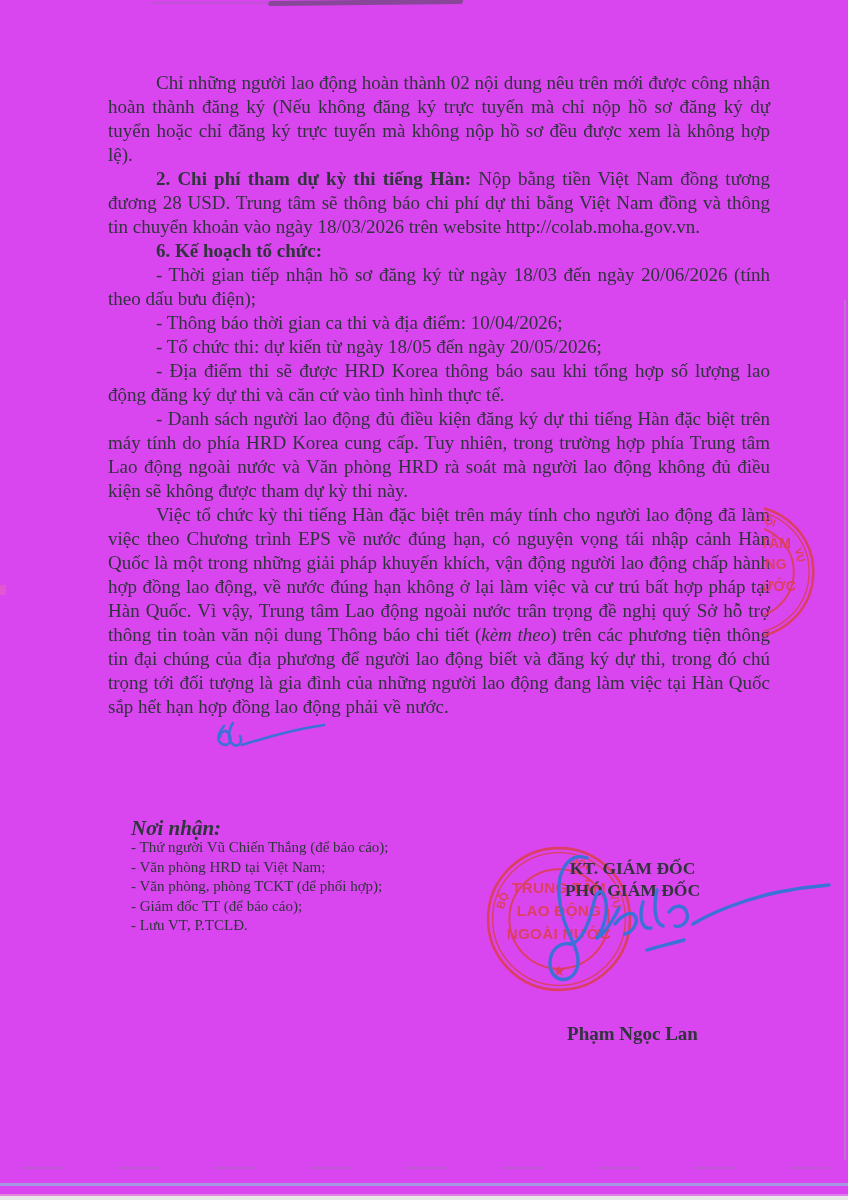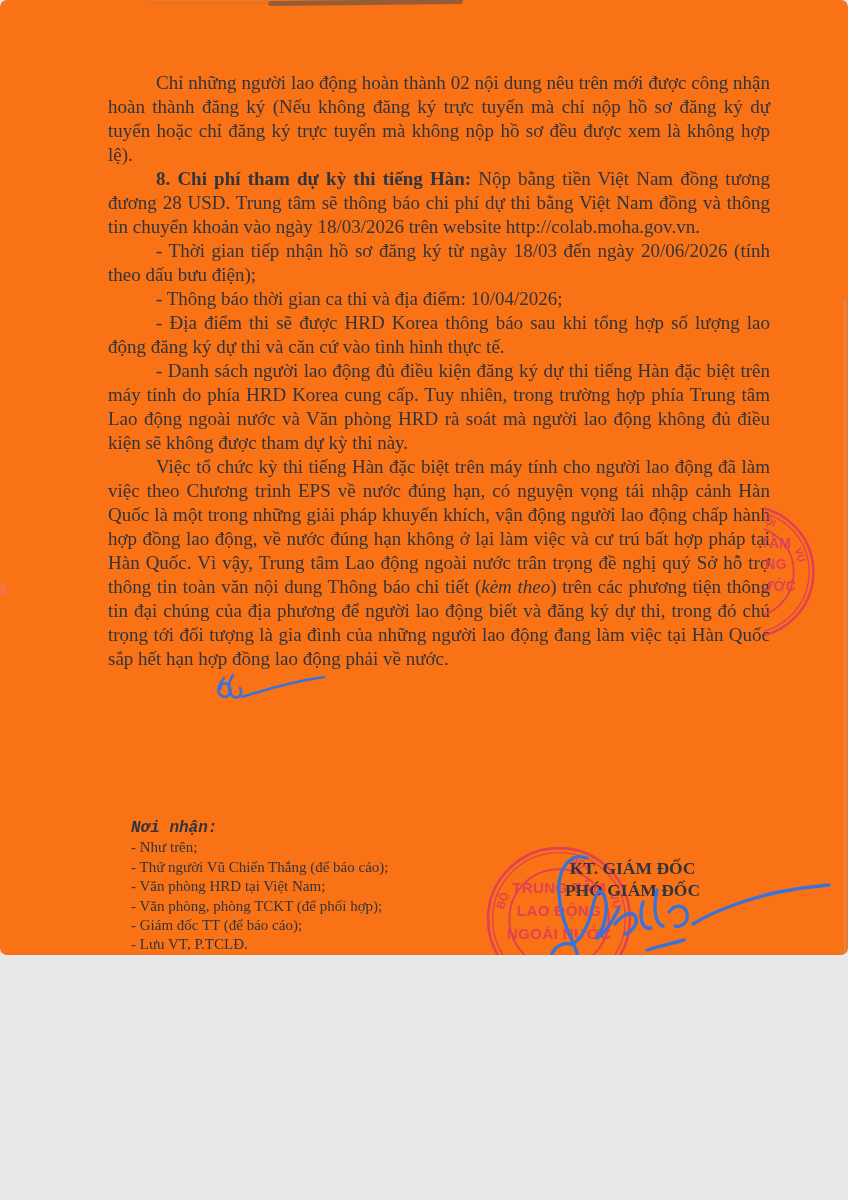--- a/index.html
+++ b/index.html
@@ -1,34 +1,34 @@
 <!DOCTYPE html>
 <html><head>
 <meta charset="utf-8">
 <style>
   html,body { margin:0; padding:0; background:#e8e8e8; }
   .page {
-    position:relative; width:848px; height:955px; margin:0 auto;
-    background:#f97316; overflow:hidden;
-    font-family:"Liberation Serif", serif; color:#30343d;border-radius:7px;
+    position:relative; width:848px; height:1196px; margin:0 auto;
+    background:#d946ef; overflow:hidden;
+    font-family:"Liberation Serif", serif; color:#30343d;
   }
   
   .body-text {
     position:absolute; left:108px; top:71px; width:662px;
     font-size:19px; line-height:24px; text-align:justify;
   }
   .para { margin:0; text-indent:48px; }
   .para b { font-weight:bold; }
   .para i { font-style:italic; }
   .closing-line { white-space:nowrap; }
   .inline-mark { display:inline-block; vertical-align:-8px; margin-left:8px; }
 
   
   .recipients { position:absolute; left:131px; top:819px; font-size:15px; line-height:19.4px; }
-  .recipients-heading { font-size:16px; font-weight:bold; font-style:italic; margin:0 0 4px 0;font-family:Liberation Mono, monospace; }
+  .recipients-heading { font-size:21px; font-weight:bold; font-style:italic; margin:0 0 4px 0; }
   .recipients p { margin:0; }
 
   
   .signoff {
     position:absolute; left:455px; top:817px; width:355px; text-align:center;
     font-weight:bold; font-size:17.5px; line-height:22px; z-index:4; pointer-events:none;margin-top:40px;
   }
   .signoff .signer-name { margin-top:122px; font-size:19px; }
 
   
@@ -59,38 +59,39 @@
 
 <div class="page">
 
   <div class="artifact top-smudge"></div>
   <div class="artifact top-smudge2"></div>
   <div class="artifact right-edge-line"></div>
   <div class="artifact left-pink-tick"></div>
 
   <div class="body-text">
     <p class="para">Chỉ những người lao động hoàn thành 02 nội dung nêu trên mới được công nhận hoàn thành đăng ký (Nếu không đăng ký trực tuyến mà chỉ nộp hồ sơ đăng ký dự tuyển hoặc chỉ đăng ký trực tuyến mà không nộp hồ sơ đều được xem là không hợp lệ).</p>
-    <p class="para"><b>8. Chi phí tham dự kỳ thi tiếng Hàn:</b><span> Nộp bằng tiền Việt Nam đồng tương đương 28 USD. Trung tâm sẽ thông báo chi phí dự thi bằng Việt Nam đồng và thông tin chuyển khoản vào ngày 18/03/2026 trên website http://colab.moha.gov.vn.</span></p>
+    <p class="para"><b>2. Chi phí tham dự kỳ thi tiếng Hàn:</b><span> Nộp bằng tiền Việt Nam đồng tương đương 28 USD. Trung tâm sẽ thông báo chi phí dự thi bằng Việt Nam đồng và thông tin chuyển khoản vào ngày 18/03/2026 trên website http://colab.moha.gov.vn.</span></p>
+    <p class="para"><b>6. Kế hoạch tổ chức:</b></p>
     <p class="para">- Thời gian tiếp nhận hồ sơ đăng ký từ ngày 18/03 đến ngày 20/06/2026 (tính theo dấu bưu điện);</p>
     <p class="para">- Thông báo thời gian ca thi và địa điểm: 10/04/2026;</p>
+    <p class="para">- Tổ chức thi: dự kiến từ ngày 18/05 đến ngày 20/05/2026;</p>
     <p class="para">- Địa điểm thi sẽ được HRD Korea thông báo sau khi tổng hợp số lượng lao động đăng ký dự thi và căn cứ vào tình hình thực tế.</p>
     <p class="para">- Danh sách người lao động đủ điều kiện đăng ký dự thi tiếng Hàn đặc biệt trên máy tính do phía HRD Korea cung cấp. Tuy nhiên, trong trường hợp phía Trung tâm Lao động ngoài nước và Văn phòng HRD rà soát mà người lao động không đủ điều kiện sẽ không được tham dự kỳ thi này.</p>
     <p class="para"><span>Việc tổ chức kỳ thi tiếng Hàn đặc biệt trên máy tính cho người lao động đã làm việc theo Chương trình EPS về nước đúng hạn, có nguyện vọng tái nhập cảnh Hàn Quốc là một trong những giải pháp khuyến khích, vận động người lao động chấp hành hợp đồng lao động, về nước đúng hạn không ở lại làm việc và cư trú bất hợp pháp tại Hàn Quốc. Vì vậy, Trung tâm Lao động ngoài nước trân trọng đề nghị quý Sở hỗ trợ thông tin toàn văn nội dung Thông báo chi tiết (</span><i>kèm theo</i><span>) trên các phương tiện thông tin đại chúng của địa phương để người lao động biết và đăng ký dự thi, trong đó chú trọng tới đối tượng là gia đình của những người lao động đang làm việc tại Hàn Quốc sắp hết hạn hợp đồng lao động phải về nước.</span></p>
     <p class="para"><span class="inline-mark"><svg width="115" height="30" viewBox="0 0 115 30">
       <g fill="none" stroke="#3b72d8" stroke-width="2.6" stroke-linecap="round">
         <path d="M 12,7 C 6,14 4,22 10,25 C 16,28 21,22 17,15 C 14,10 9,12 8,18"></path>
         <path d="M 21,4 C 16,12 15,22 22,26 C 27,28 31,23 28,17"></path>
         <path d="M 30,26 C 55,18 85,10 112,6"></path>
       </g>
     </svg></span></p>
   </div>
 
   <div class="recipients">
     <p class="recipients-heading">Nơi nhận:</p>
-    <p>- Như trên;</p>
     <p>- Thứ người Vũ Chiến Thắng (để báo cáo);</p>
     <p>- Văn phòng HRD tại Việt Nam;</p>
     <p>- Văn phòng, phòng TCKT (để phối hợp);</p>
     <p>- Giám đốc TT (để báo cáo);</p>
     <p>- Lưu VT, P.TCLĐ.</p>
   </div>
 
   <div class="edge-stamp-wrap">
     <svg viewBox="0 0 150 150">
       <g fill="none" stroke="#dd3f58">

